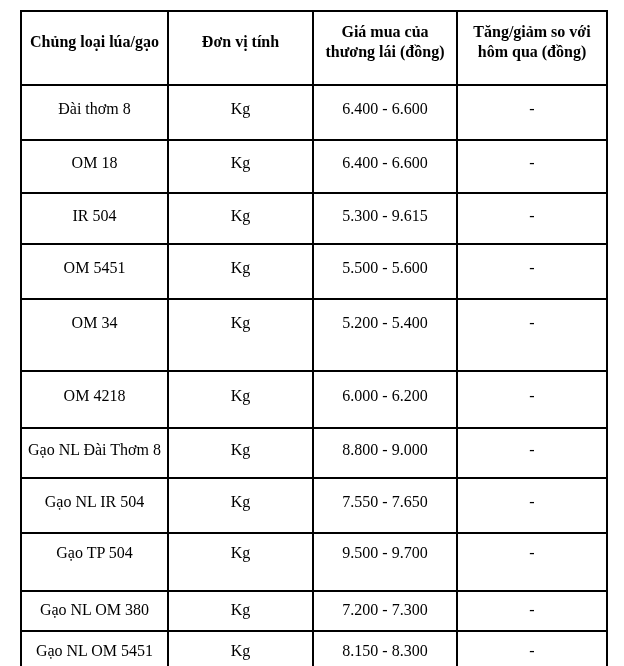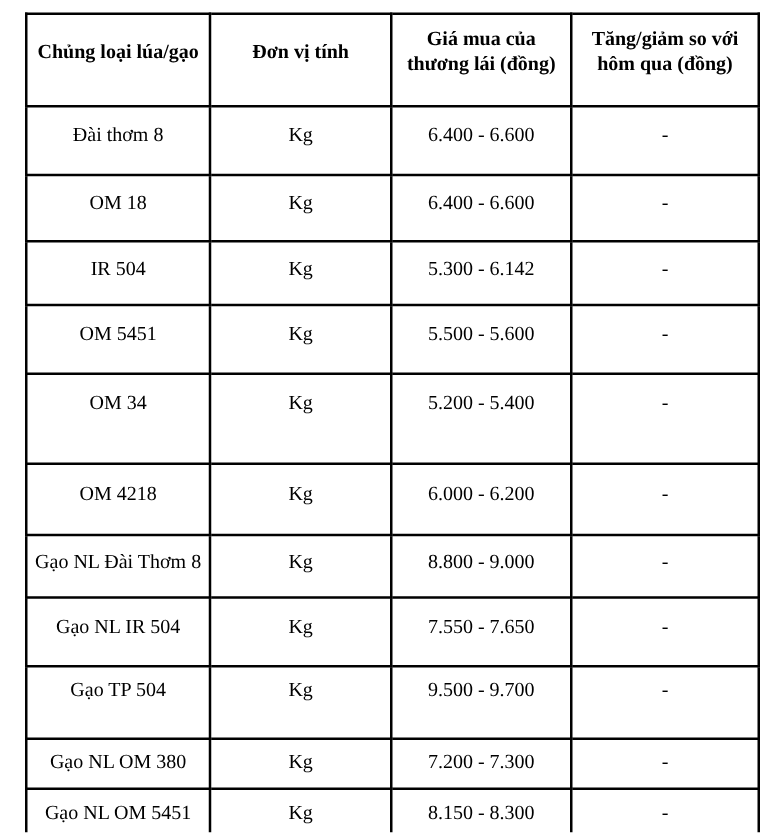--- a/index.html
+++ b/index.html
@@ -92,21 +92,21 @@
       </tr>
       <tr>
         <td>OM 18</td>
         <td>Kg</td>
         <td>6.400 - 6.600</td>
         <td>-</td>
       </tr>
       <tr>
         <td>IR 504</td>
         <td>Kg</td>
-        <td>5.300 - 6.142</td>
+        <td>5.300 - 9.615</td>
         <td>-</td>
       </tr>
       <tr>
         <td>OM 5451</td>
         <td>Kg</td>
         <td>5.500 - 5.600</td>
         <td>-</td>
       </tr>
       <tr>
         <td>OM 34</td>

